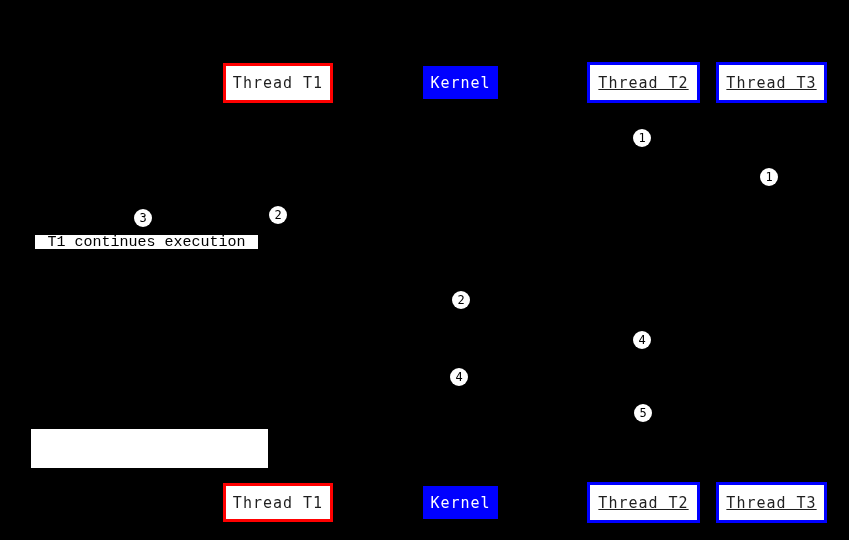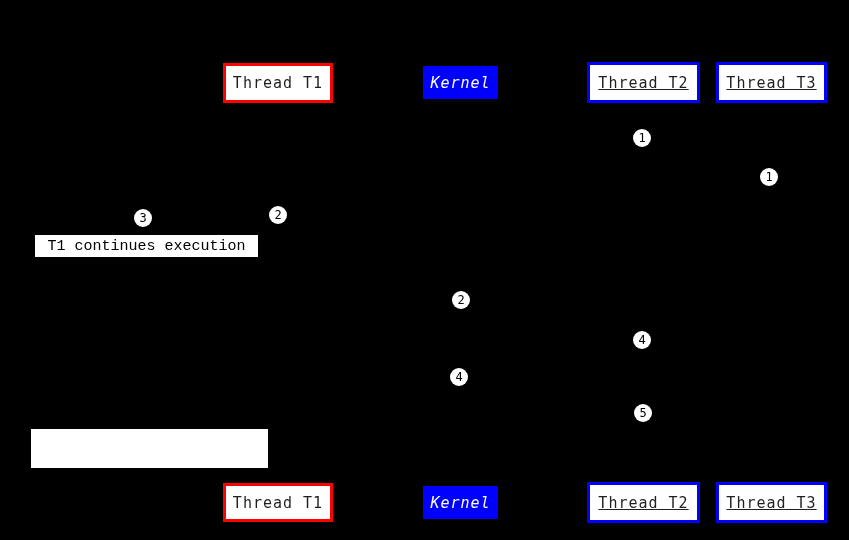--- a/index.html
+++ b/index.html
@@ -22,21 +22,20 @@
     font-size: 15px;
     letter-spacing: 1px;
     white-space: nowrap;
   }
   .red-border  { border: 3px solid var(--red-border, #ff0000); }
   .blue-border { border: 3px solid var(--blue-border, #0000ff); text-decoration: underline; }
   .kernel {
     background: var(--kernel-fill, #0000ff);
     color: var(--kernel-text, #ffffff);
     border: none;
-    font-style: italic;
   }
   .marker {
     position: absolute;
     box-sizing: border-box;
     width: 18px;
     height: 18px;
     border-radius: 50%;
     background: var(--box-fill, #ffffff);
     color: #000000;
     display: flex;
@@ -79,17 +78,17 @@
 
   <div class="marker" style="left:633px; top:129px;">1</div>
   <div class="marker" style="left:760px; top:168px;">1</div>
   <div class="marker" style="left:134px; top:209px;">3</div>
   <div class="marker" style="left:269px; top:206px;">2</div>
   <div class="marker" style="left:452px; top:291px;">2</div>
   <div class="marker" style="left:633px; top:331px;">4</div>
   <div class="marker" style="left:450px; top:368px;">4</div>
   <div class="marker" style="left:634px; top:404px;">5</div>
 
-  <div class="note" style="left:35px; top:235px; width:223px; height:22px;">T1 continues execution</div>
+  <div class="note" style="left:35px; top:235px; width:223px; height:14px;">T1 continues execution</div>
 
   <div class="blank-box" style="left:31px; top:429px; width:237px; height:39px;"></div>
 
 </div>
 
 </body></html>

